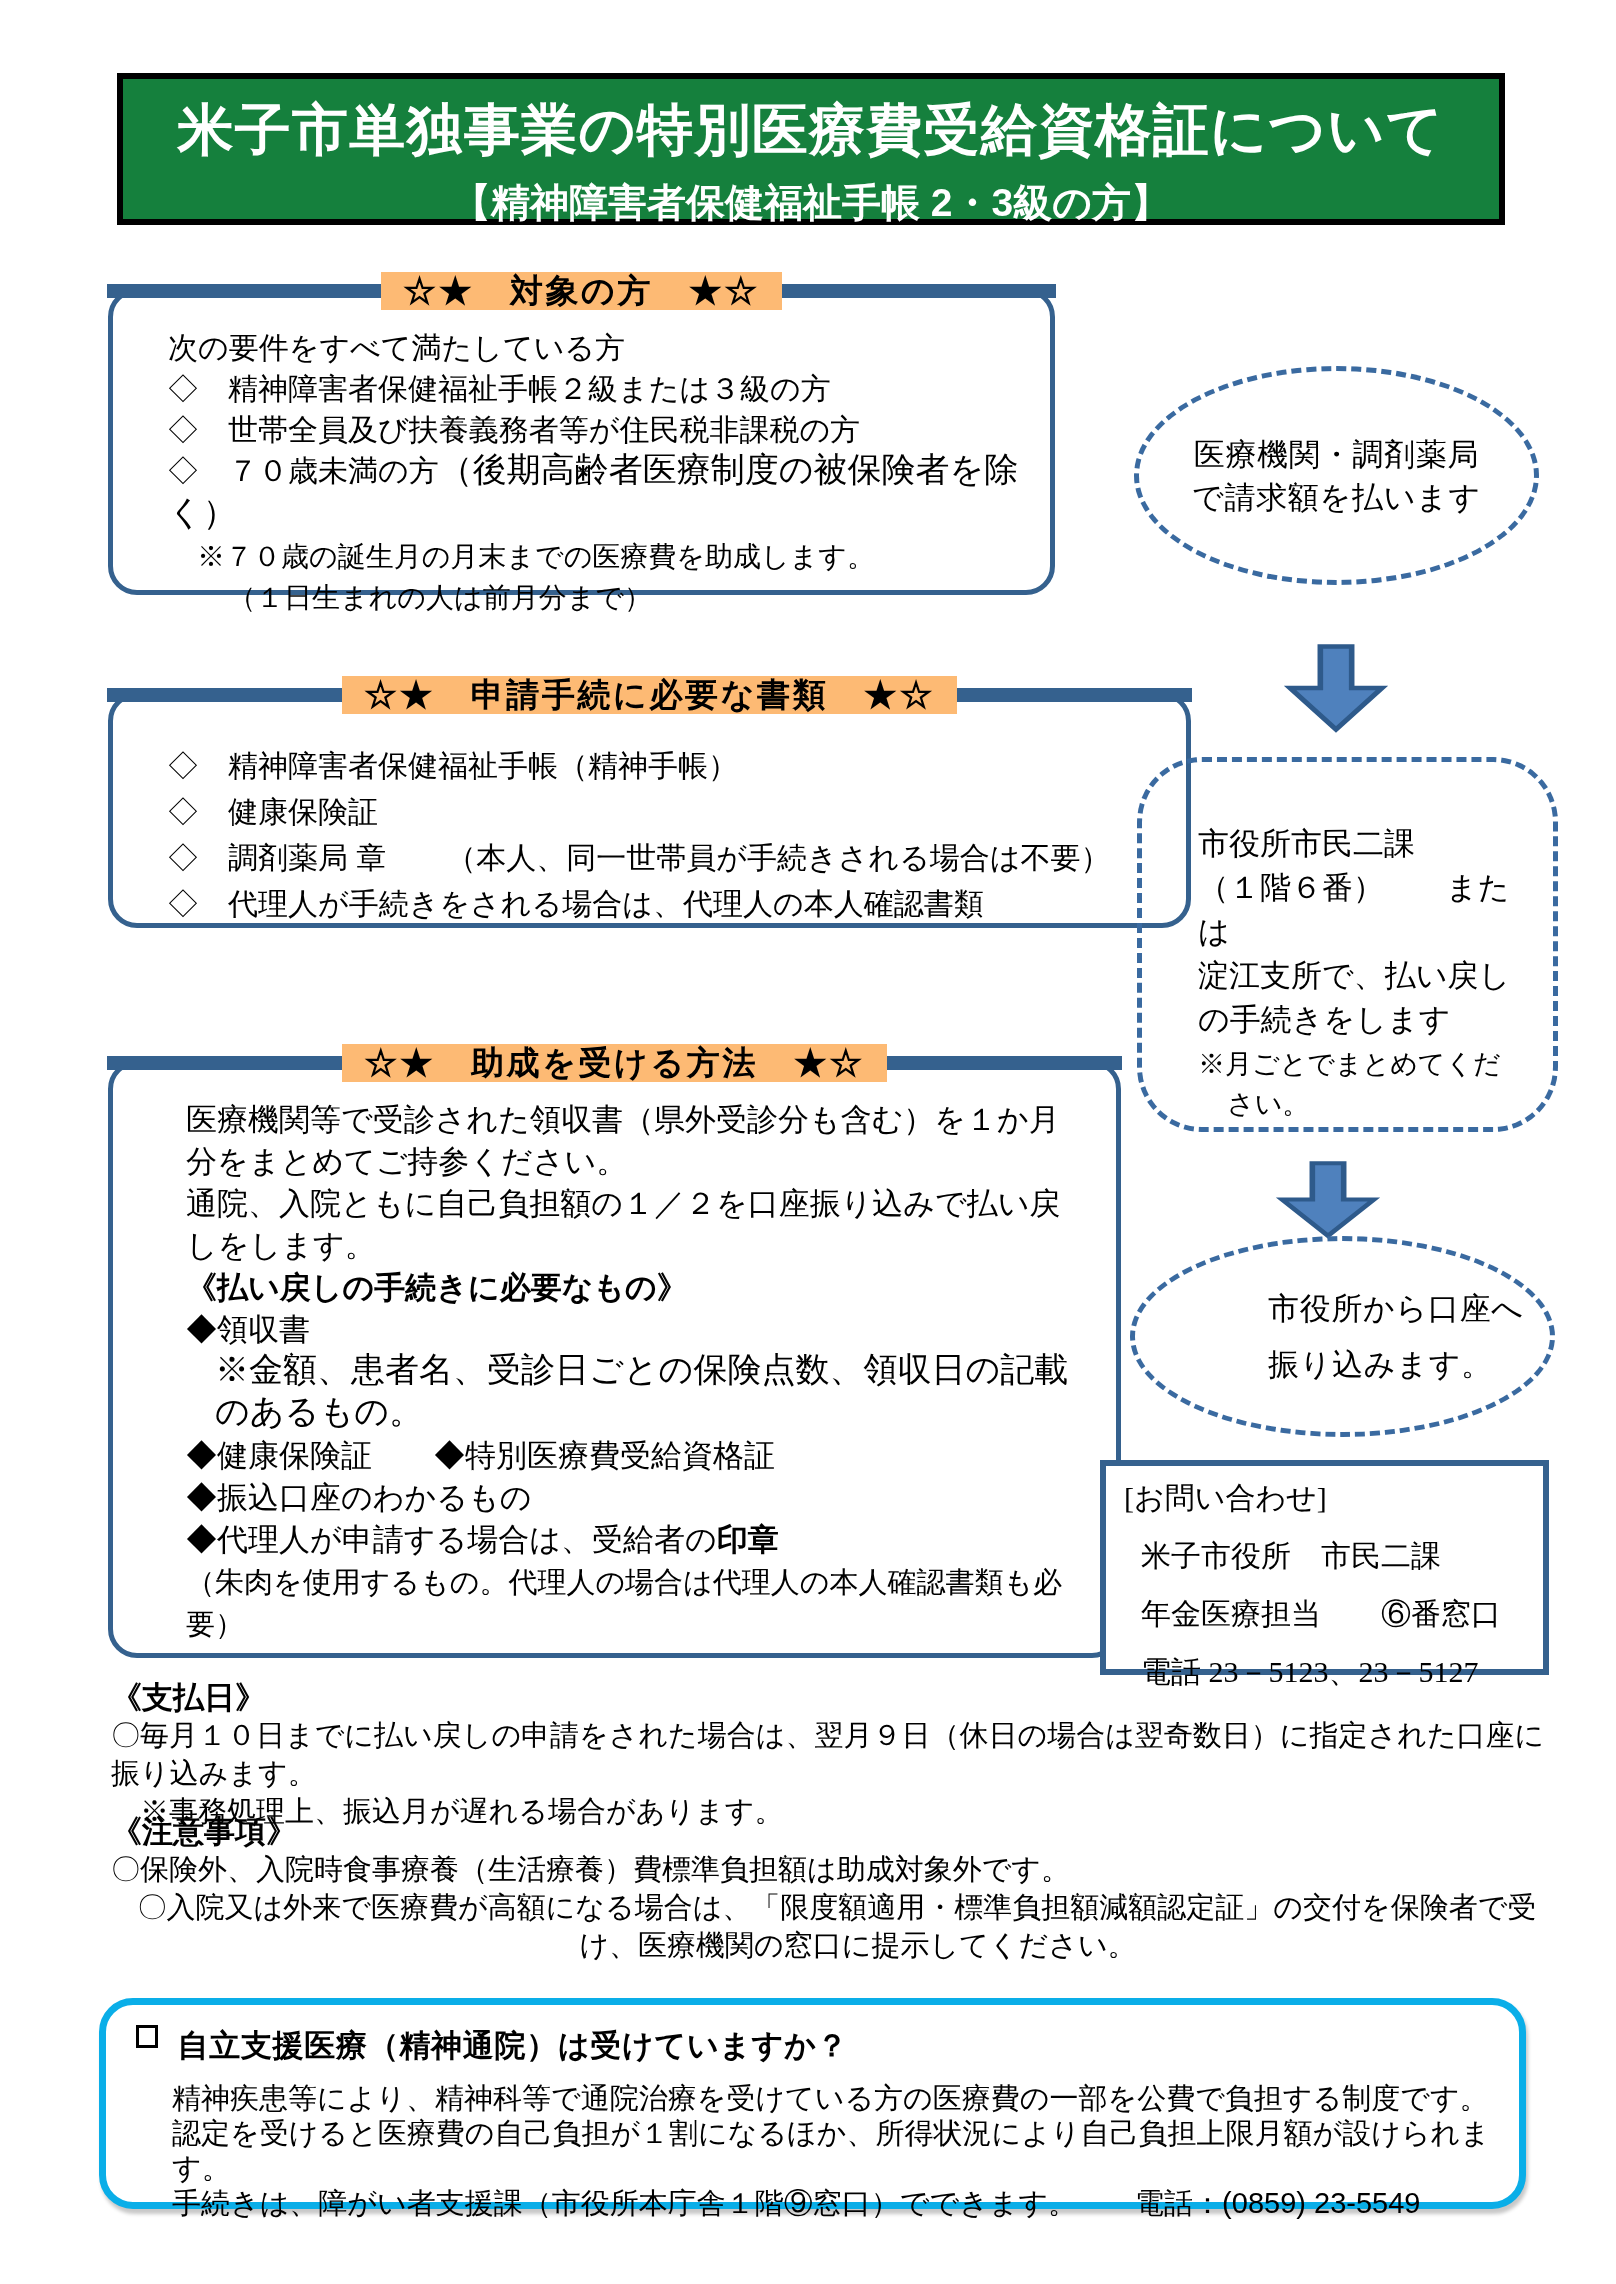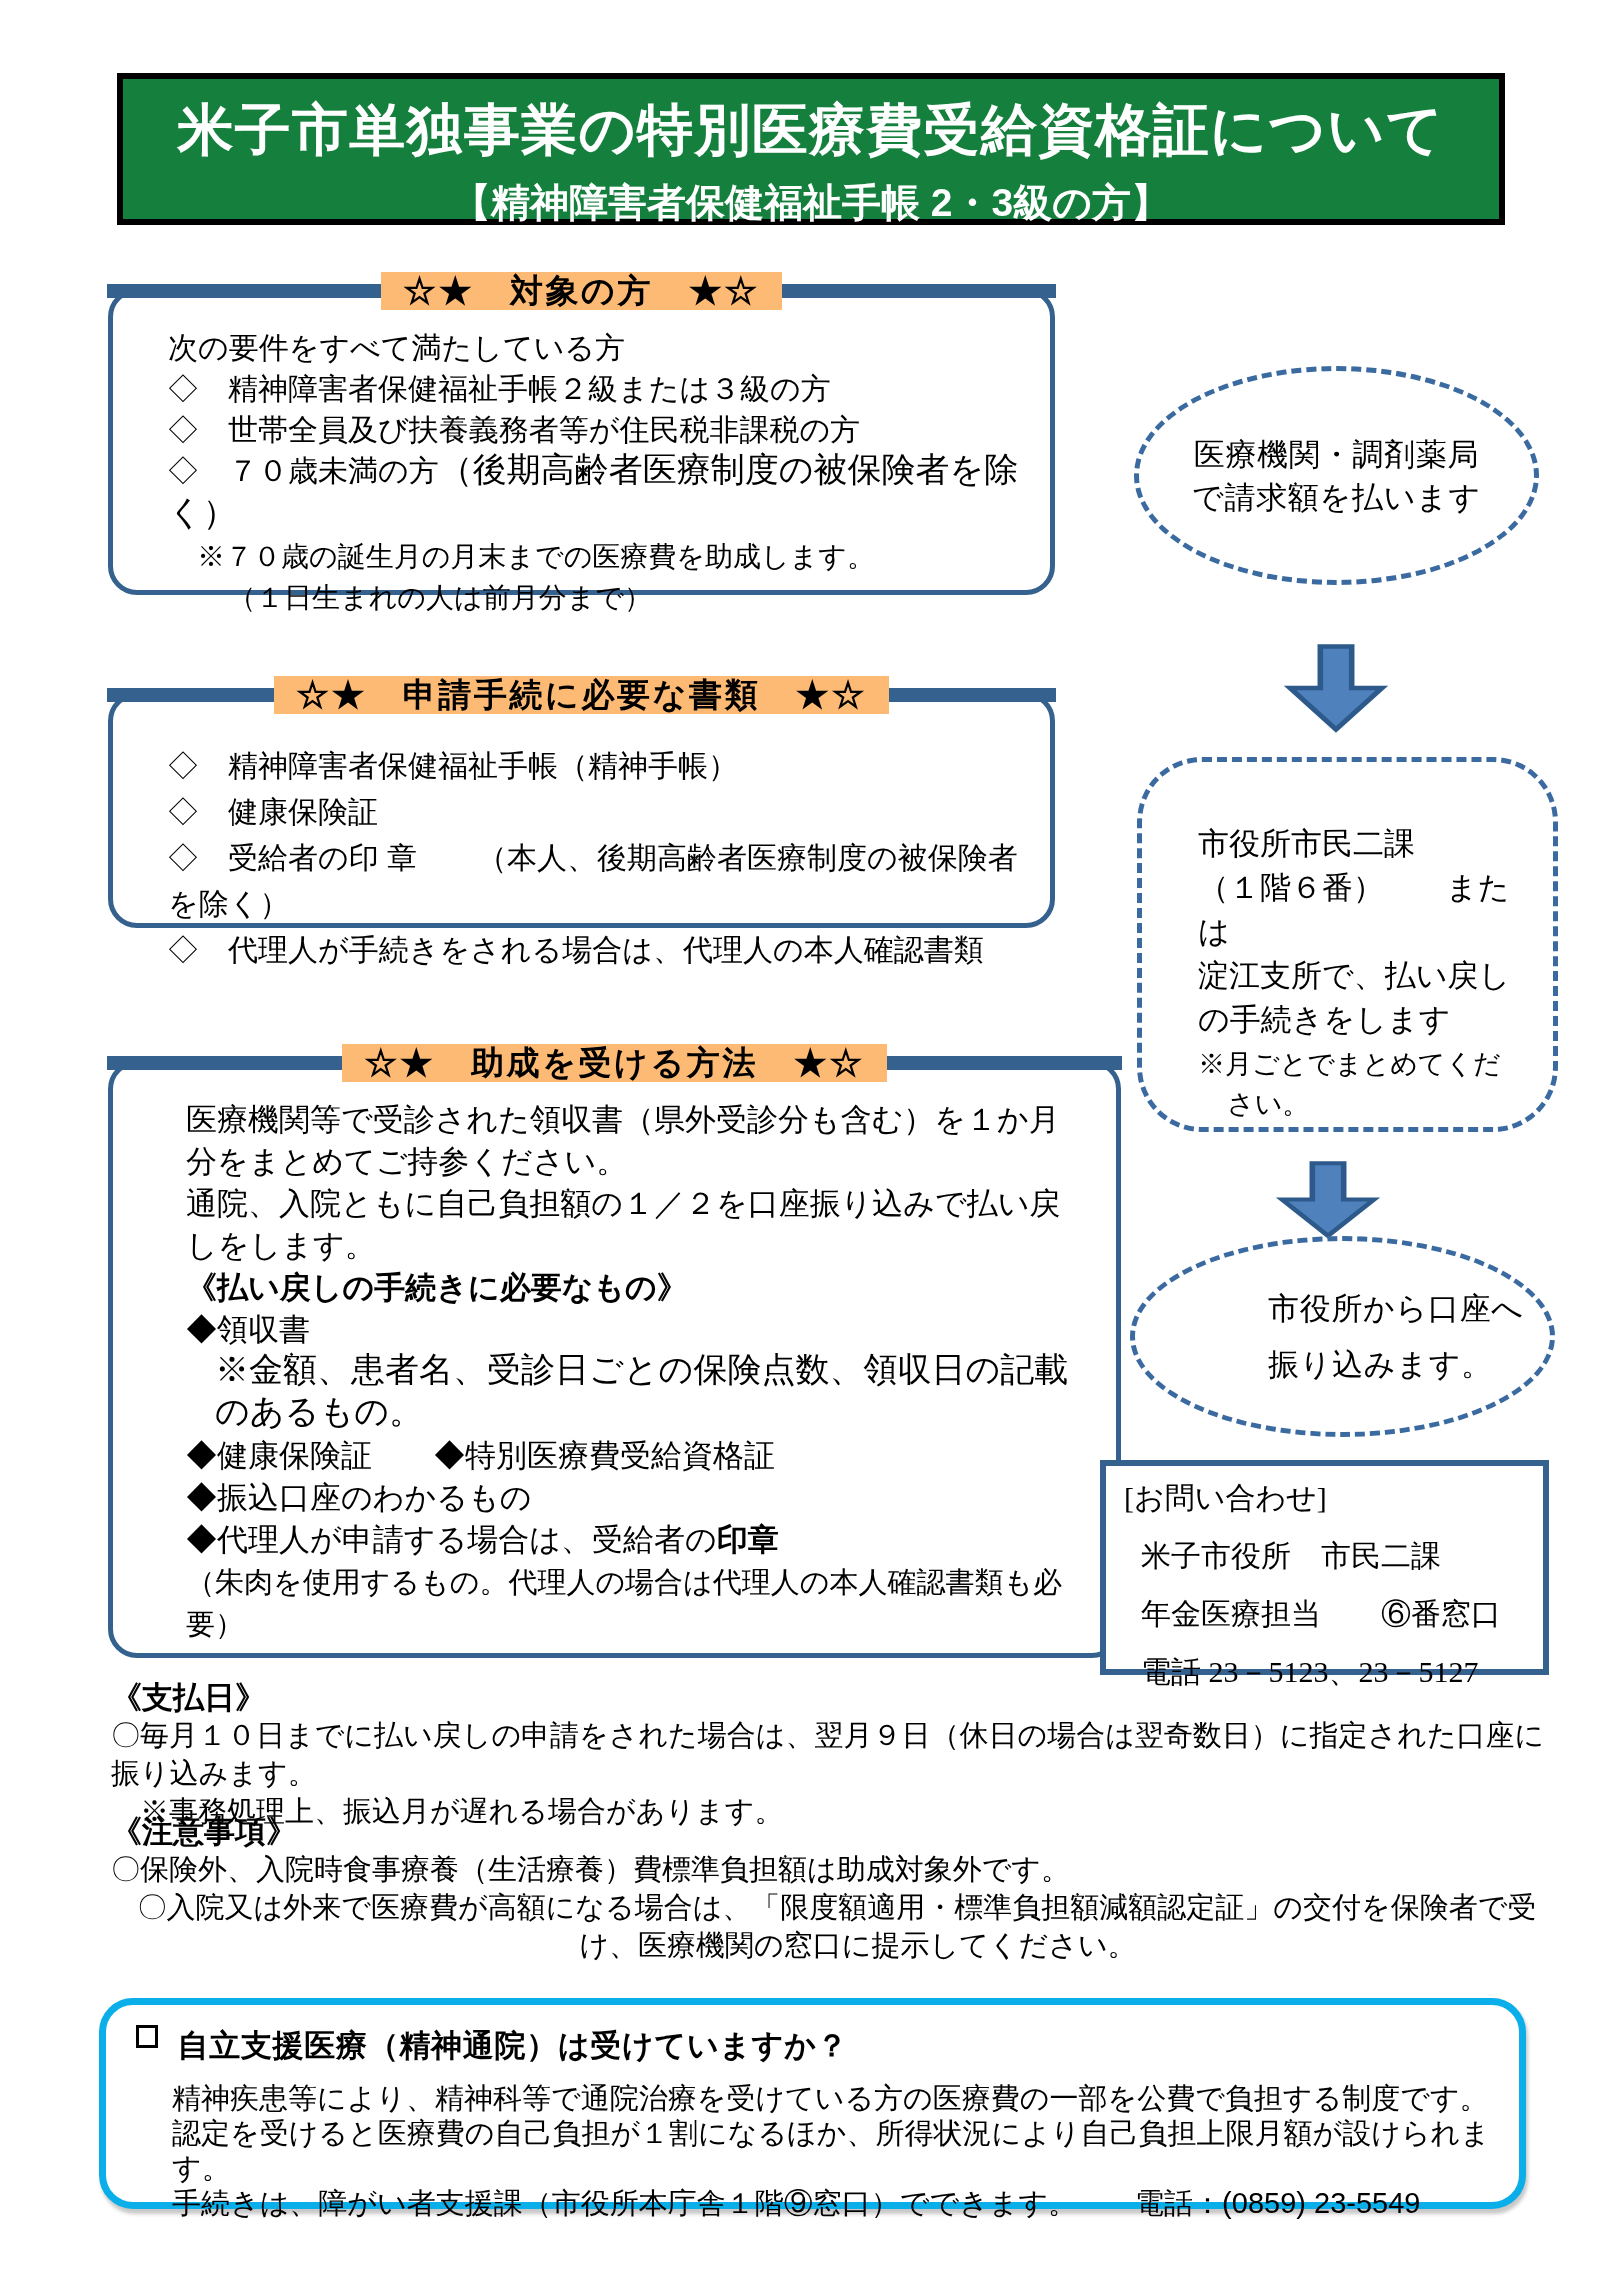--- a/index.html
+++ b/index.html
@@ -27,21 +27,21 @@
     display:flex; align-items:center; z-index:2;
   }
   .frame-header .bar { flex:1; height:14.3px; background:#35618e; }
   .frame-title {
     background:#fdba74; padding:0 22px; font-size:33px; font-weight:bold;
     letter-spacing:2.6px; white-space:nowrap; line-height:38px;
   }
   .frame-body { position:relative; z-index:1; }
 
   .box-eligibility { left:108px; top:288px;  width:947px; height:307px; }
-  .box-documents   { left:108px; top:692px; width:947px; height:236px; }
+  .box-documents   { left:108px; top:692px; width:1083px; height:236px; }
   .box-method      { left:108px; top:1060px; width:1013px; height:598px; }
 
   .box-eligibility .frame-body { padding:34px 26px 0 55px; font-size:30px; }
   .box-eligibility .line { line-height:41px; }
   .box-documents .frame-body { padding:46px 19.5px 0 55px; font-size:30px; }
   .box-documents .line { line-height:46px; }
   .box-method .frame-body { padding:34px 36px 0 73px; font-size:31px; }
   .box-method .line { line-height:42px; }
 
   .paren-note  { font-family:Liberation Mono, monospace; font-size:34px; }
@@ -130,21 +130,21 @@
 
   <div class="frame box-documents">
     <div class="frame-header">
       <div class="bar"></div>
       <div class="frame-title">☆★　申請手続に必要な書類　★☆</div>
       <div class="bar"></div>
     </div>
     <div class="frame-body">
       <div class="line">◇　精神障害者保健福祉手帳（精神手帳）</div>
       <div class="line">◇　健康保険証</div>
-      <div class="line">◇　受給者の印 章　　（本人、後期高齢者医療制度の被保険者を除く）</div>
+      <div class="line">◇　調剤薬局 章　　（本人、同一世帯員が手続きされる場合は不要）</div>
       <div class="line">◇　代理人が手続きをされる場合は、代理人の本人確認書類</div>
     </div>
   </div>
 
   <div class="frame box-method">
     <div class="frame-header">
       <div class="bar"></div>
       <div class="frame-title">☆★　助成を受ける方法　★☆</div>
       <div class="bar"></div>
     </div>

